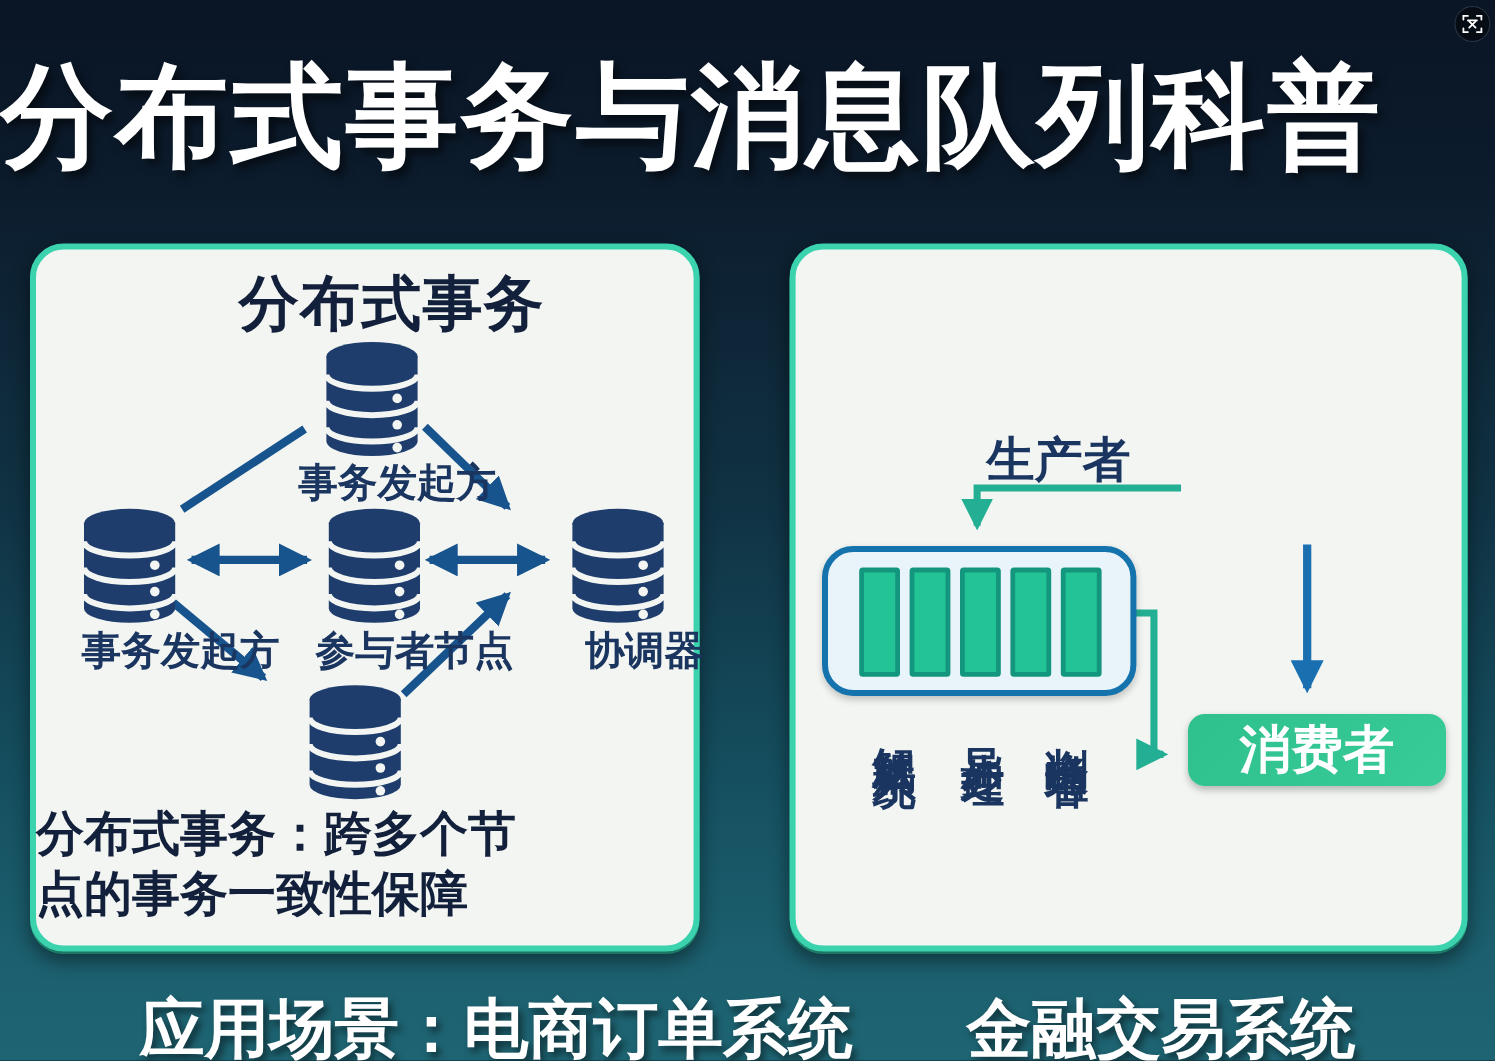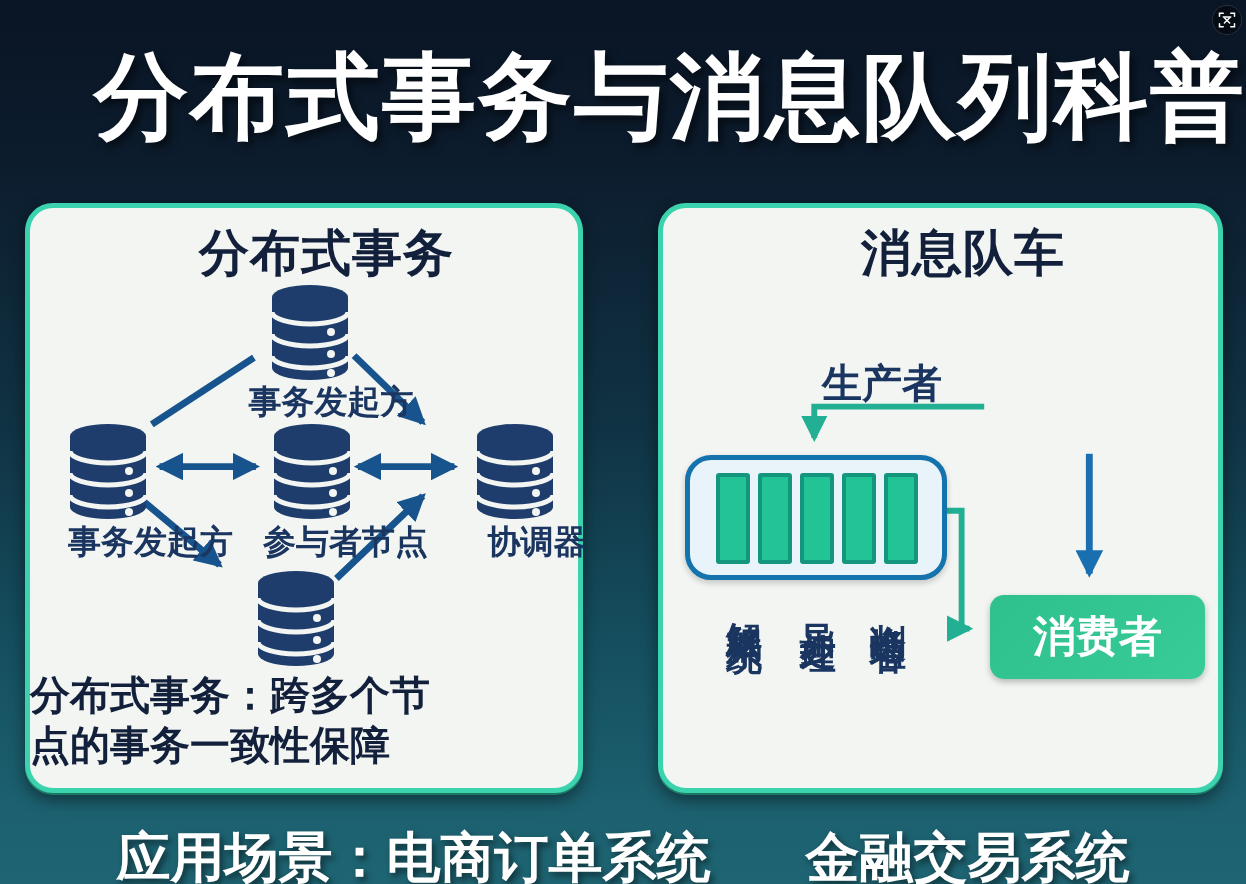--- a/index.html
+++ b/index.html
@@ -3,21 +3,21 @@
 <meta charset="utf-8">
 <style>
   html,body{margin:0;padding:0;background:#06101d;}
   *{box-sizing:border-box;font-family:"DejaVu Sans",sans-serif;}
   .canvas{
     position:relative;width:1246px;height:884px;overflow:hidden;
     background:linear-gradient(180deg,#0a1525 0%,#0c1c2d 18%,#103344 48%,#155060 74%,#1d6170 92%,#1e6472 100%);
   }
   .main-title{
     position:absolute;left:0;top:34px;width:100%;margin:0;
-    text-align:right;color:#ffffff;font-size:94px;font-weight:900;letter-spacing:2px;
+    text-align:left;color:#ffffff;font-size:94px;font-weight:900;letter-spacing:2px;
     text-shadow:4px 5px 8px rgba(0,0,0,.55);white-space:nowrap;
   }
   .scan-btn{
     position:absolute;right:5px;top:6px;width:28px;height:28px;border-radius:50%;
     background:rgba(6,10,18,.85);border:none;padding:0;cursor:pointer;
     display:flex;align-items:center;justify-content:center;box-shadow:0 0 0 1px rgba(255,255,255,.12);
   }
   .panel{
     position:absolute;top:203px;height:590px;background:#f2f5f1;
     border:5px solid #3bd3ae;border-radius:28px;
@@ -49,21 +49,21 @@
     box-shadow:0 3px 6px rgba(0,0,0,.25);
   }
   .queue{
     position:absolute;left:22px;top:247px;width:262px;height:125px;border-radius:26px;
     background:#e9f4fa;border:5px solid #1472ad;
     display:flex;align-items:center;gap:8px;padding:13px 24px 12px 26px;
     box-shadow:0 3px 6px rgba(0,0,0,.2);
   }
   .queue .bar{width:34px;height:91px;background:#22c495;border:4px solid #13967d;border-radius:3px;}
   .consumer{
-    position:absolute;left:327px;top:387px;width:215px;height:84px;border-radius:14px;
+    position:absolute;left:327px;top:387px;width:215px;height:60px;border-radius:14px;
     background:linear-gradient(135deg,#2ec08d,#38cc99);
     display:flex;align-items:center;justify-content:center;
     color:#ffffff;font-size:43px;font-weight:900;white-space:nowrap;
     box-shadow:0 3px 6px rgba(0,0,0,.25);
   }
   .benefit{
     position:absolute;top:386px;writing-mode:vertical-rl;text-orientation:upright;
     color:#1a3560;font-size:36px;font-weight:700;letter-spacing:5px;line-height:38px;
   }
   .benefit.b0{left:62px;} .benefit.b1{left:136px;} .benefit.b2{left:206px;}
@@ -197,21 +197,20 @@
           <path d="M0,0 L10,5 L0,10 z" fill="#1a6fb0"></path>
         </marker>
       </defs>
       <g fill="none">
         <path d="M327,202 L154,202 L154,234" stroke="#23af93" stroke-width="6" marker-end="url(#ahTeal)"></path>
         <path d="M284,308 L304,308 L304,428 L312,428" stroke="#23af93" stroke-width="6" marker-end="url(#ahTeal)"></path>
         <path d="M434,250 L434,372" stroke="#1a6fb0" stroke-width="7" marker-end="url(#ahNavy)"></path>
       </g>
     </svg>
 
-    <h2>消息队车</h2>
 
     <div class="producer-label">生产者</div>
 
 
     <div class="queue">
       <span class="bar"></span>
       <span class="bar"></span>
       <span class="bar"></span>
       <span class="bar"></span>
       <span class="bar"></span>

